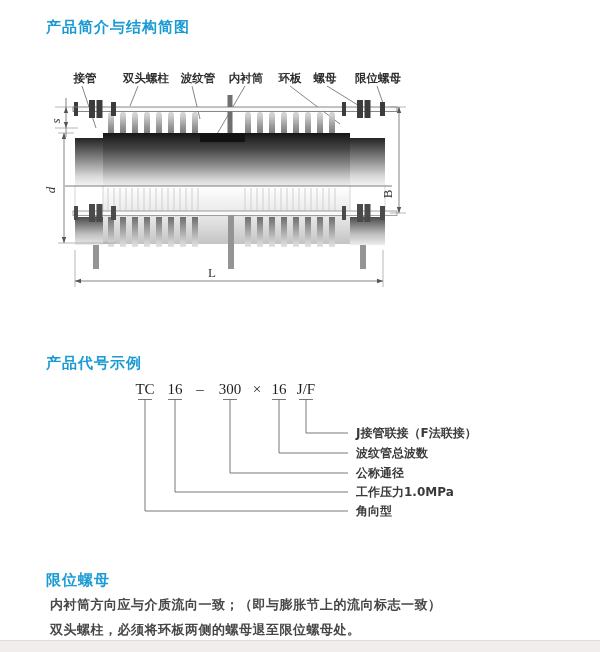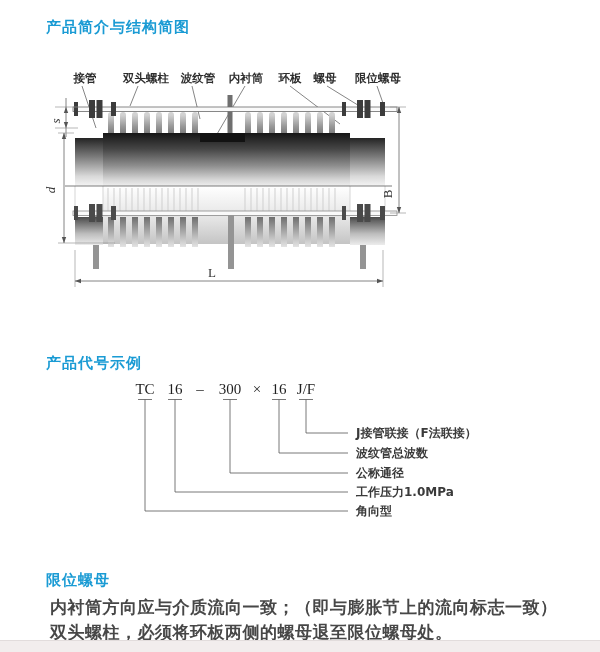--- a/index.html
+++ b/index.html
@@ -4,21 +4,21 @@
 <style>
   html,body{margin:0;padding:0;}
   body{width:600px;height:652px;background:#ffffff;overflow:hidden;
        font-family:"DejaVu Sans","Liberation Sans",sans-serif;}
   .page{position:relative;width:600px;height:652px;background:#ffffff;}
   .sec-title{position:absolute;left:38px;margin:8px;font-size:15px;font-weight:bold;
              color:#1a9bd4;letter-spacing:1px;}
   #title-intro{top:10px;}
   #title-code{top:346px;}
   #title-install{top:563px;}
-  .install-line{position:absolute;left:50px;margin:0;font-size:17px;font-weight:600;
+  .install-line{position:absolute;left:50px;margin:0;font-size:13px;font-weight:600;
                 color:#474747;letter-spacing:0.5px;white-space:nowrap;}
   #install-1{top:596px;}
   #install-2{top:621px;}
   svg{position:absolute;}
   #diagram-svg{left:40px;top:62px;}
   #code-svg{left:130px;top:376px;}
   .part-label{font-size:11.5px;font-weight:bold;fill:#2e2e2e;}
   .dim-label{font-family:"Liberation Serif","DejaVu Serif",serif;font-size:13px;fill:#333;}
   .dim-label-i{font-style:italic;}
   .code-part{font-family:"Liberation Serif","DejaVu Serif",serif;font-size:15px;fill:#1f1f1f;}

